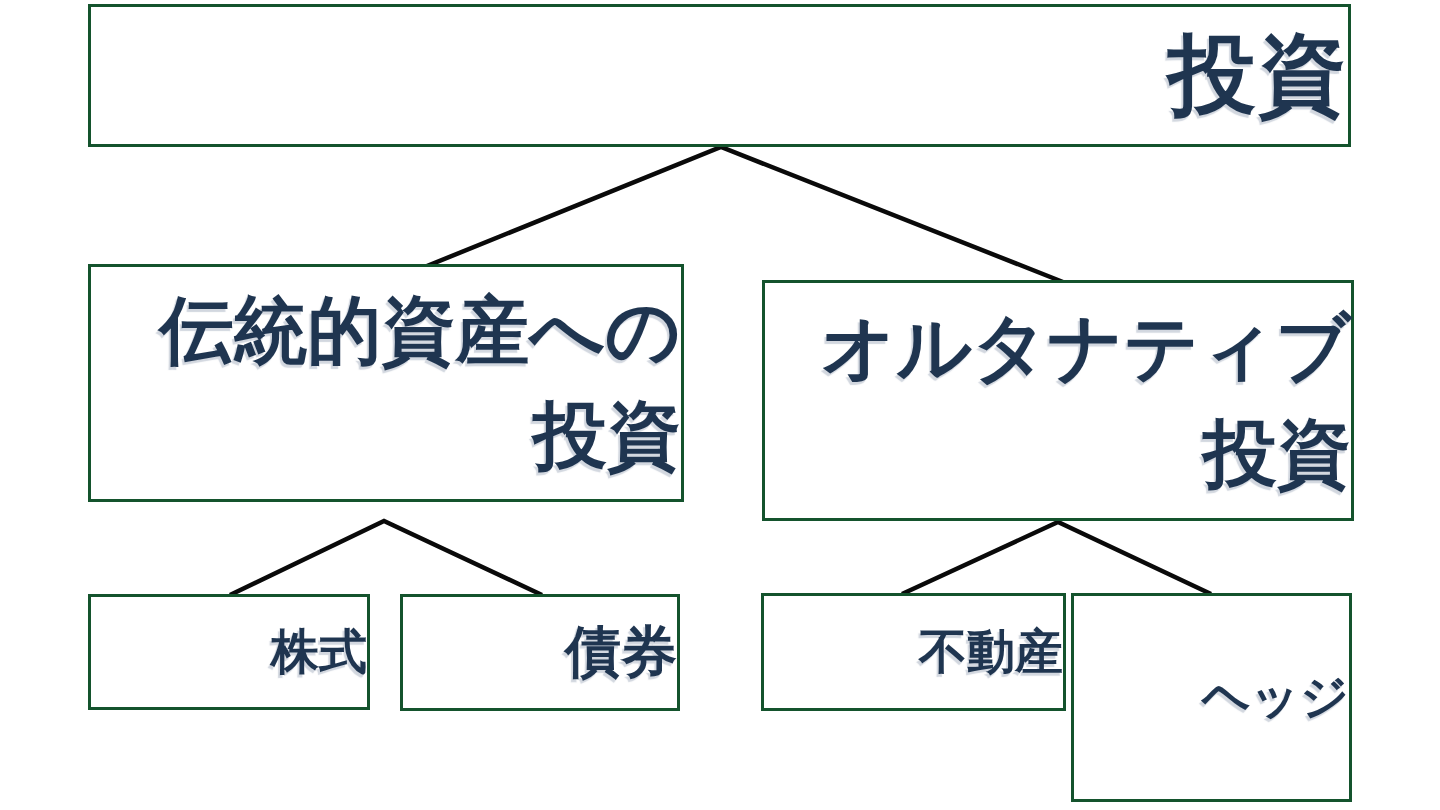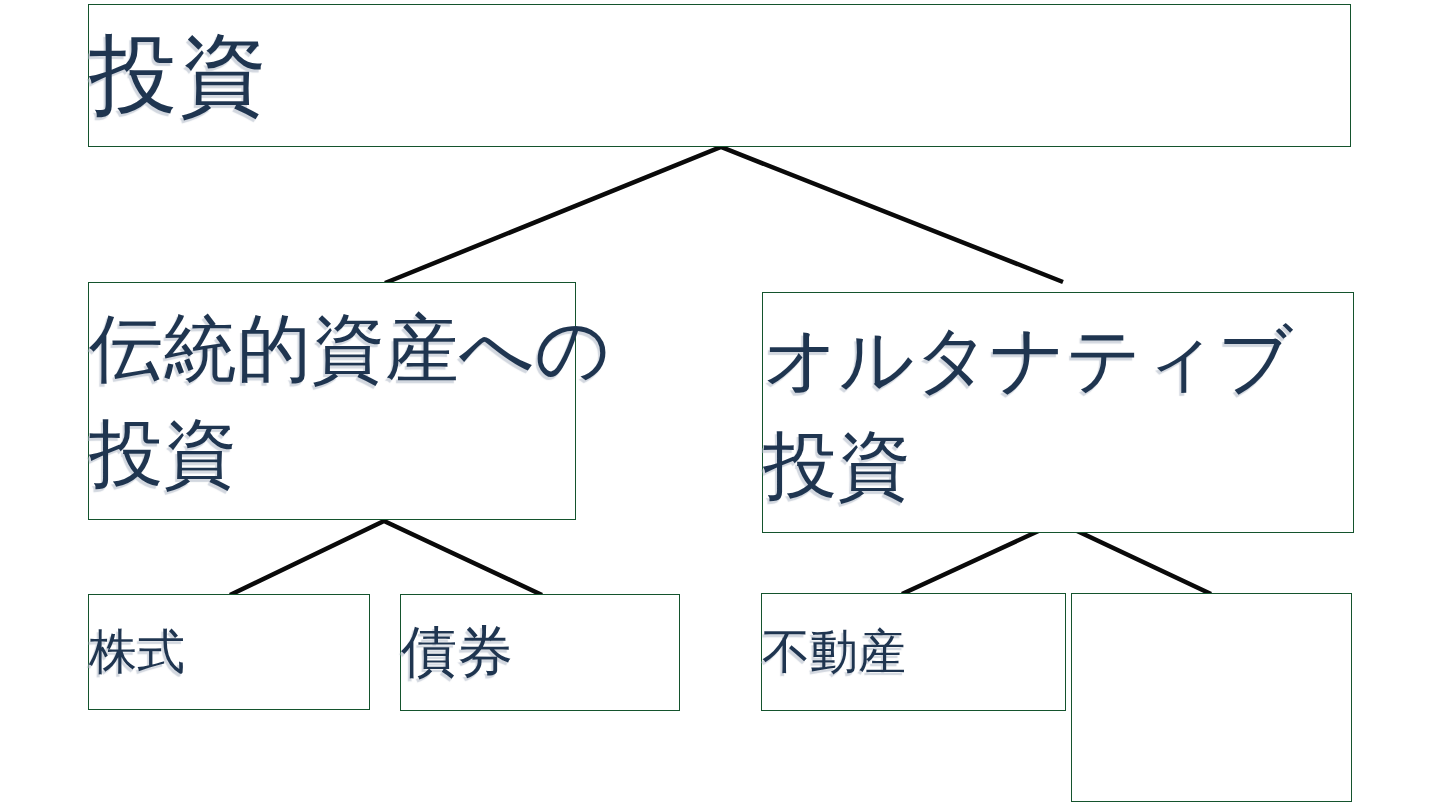--- a/index.html
+++ b/index.html
@@ -25,52 +25,51 @@
   }
   .connectors polyline {
     fill: none;
     stroke: #0a0a0a;
     stroke-width: 4.5;
   }
   .node {
     position: absolute;
     box-sizing: border-box;
     background: #ffffff;
-    border: 1px solid #14532d;
+    border: 3px solid #14532d;
     display: flex;
     flex-direction: column;
-    align-items: flex-start;
+    align-items: flex-end;
     justify-content: center;
     text-align: center;
-    font-weight: 400;
+    font-weight: 700;
     color: #1f3550;
     text-shadow: -2px 3px 1px rgba(173,183,196,0.55);
   }
   .node .line {
     display: block;
     white-space: nowrap;
   }
   .node-root {
     left: 88px; top: 4px;
     width: 1263px; height: 143px;
     font-size: 88px;
     letter-spacing: 2px;
   }
   .node-traditional {
-    left: 88px; top: 282px;
-    width: 488px; height: 238px;
+    left: 88px; top: 264px;
+    width: 596px; height: 238px;
     font-size: 74px;
     line-height: 1.42;
   }
   .node-alternative {
     left: 762px; top: 280px;
     width: 592px; height: 241px;
     font-size: 74px;
     line-height: 1.42;
-    margin-top: 12px;
   }
   .node-stocks {
     left: 88px; top: 594px;
     width: 282px; height: 116px;
     font-size: 48px;
   }
   .node-bonds {
     left: 400px; top: 594px;
     width: 280px; height: 117px;
     font-size: 56px;
@@ -118,15 +117,16 @@
 
   <div class="node node-bonds">
     <span class="line">債券</span>
   </div>
 
   <div class="node node-real-estate">
     <span class="line">不動産</span>
   </div>
 
   <div class="node node-hedge-fund">
+    <span class="line">ヘッジ</span>
   </div>
 
 </div>
 
 </body></html>

